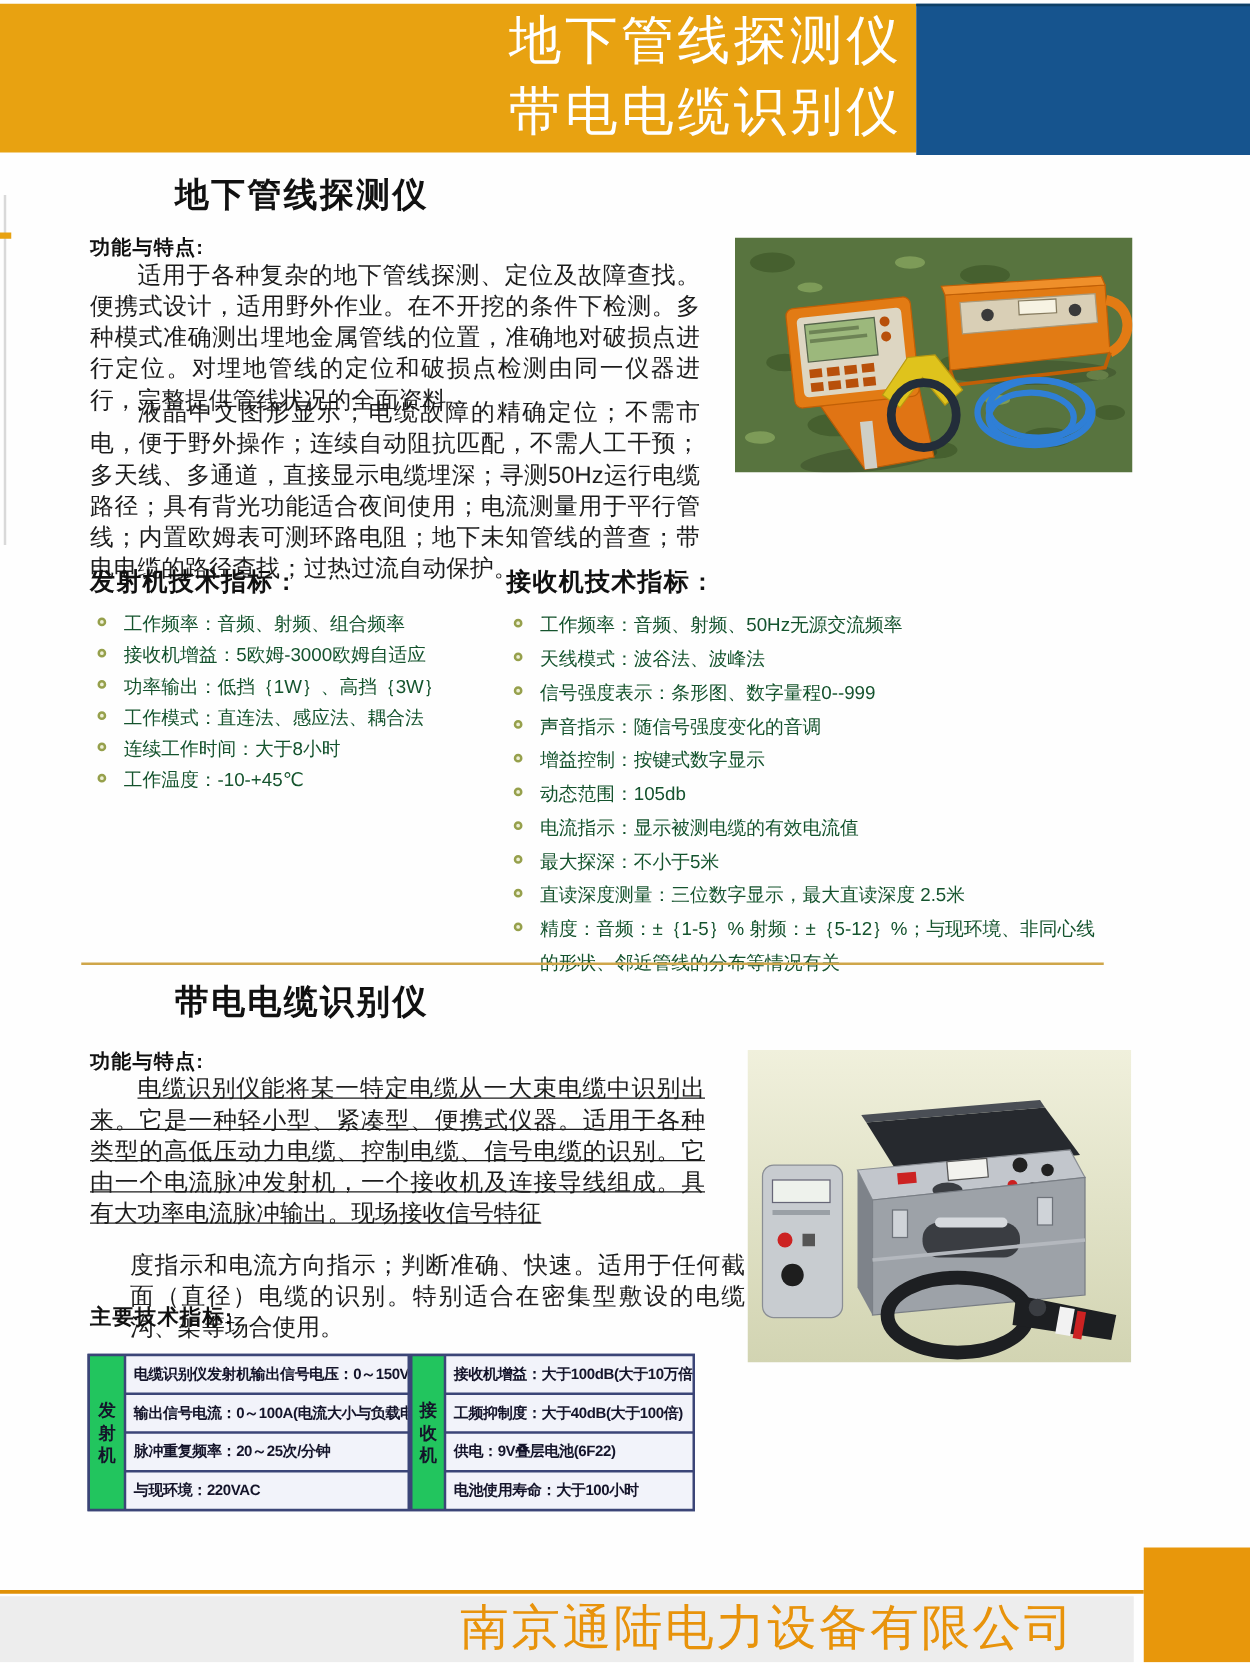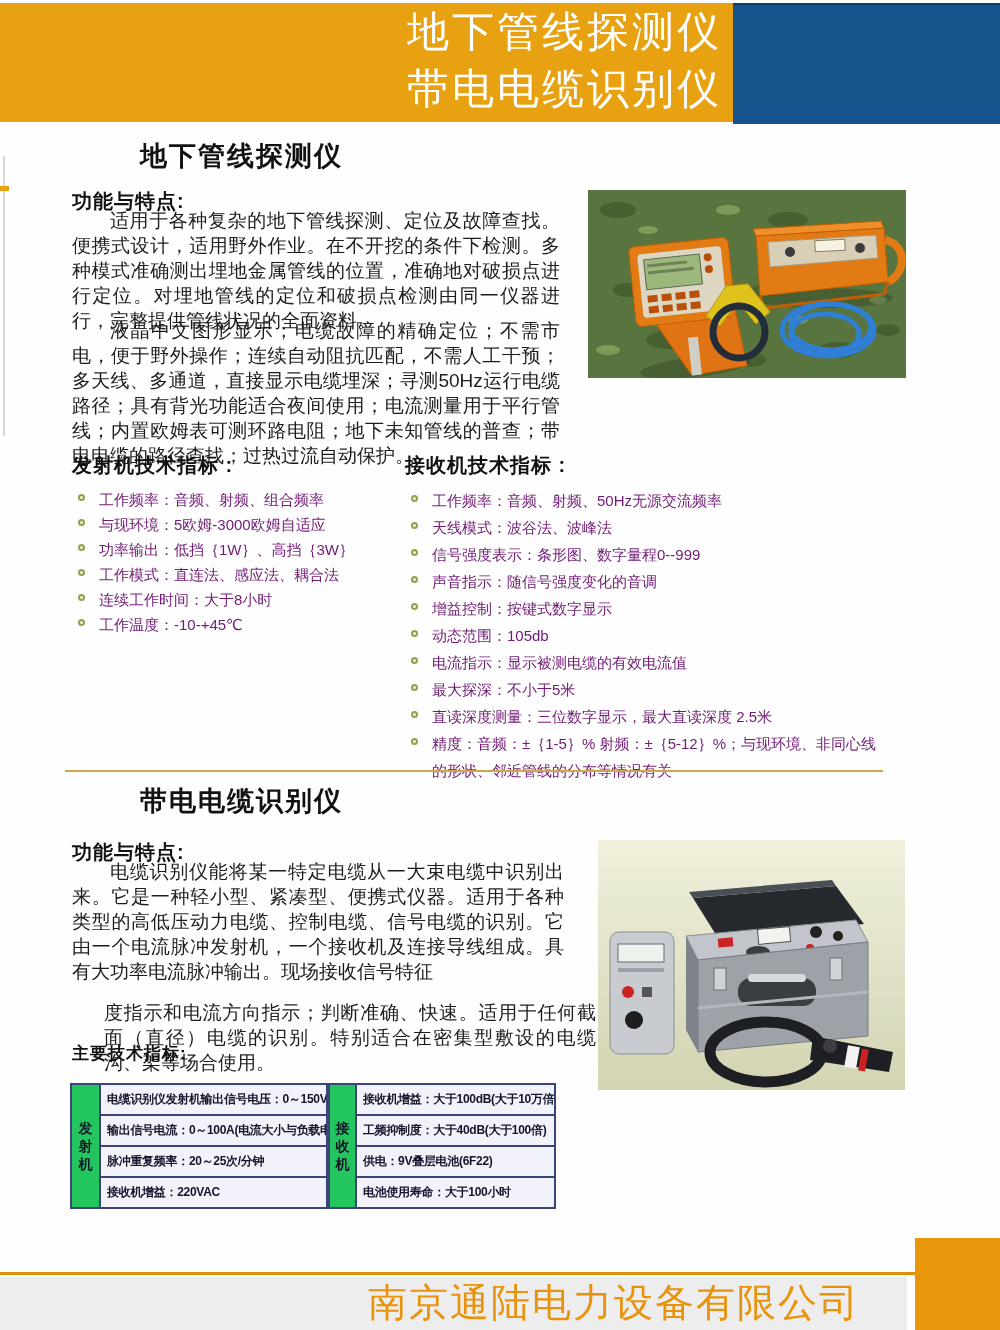--- a/index.html
+++ b/index.html
@@ -13,29 +13,29 @@
                color:#ffffff;font-weight:200;letter-spacing:3px;}
   .band-titles div{font-size:42px;line-height:57px;white-space:nowrap;}
 
   
   .accent-line{position:absolute;left:3px;top:156px;width:2px;height:280px;background:#d9d9d9;}
   .accent-tick{position:absolute;left:0;top:186px;width:9px;height:5px;background:#e8a211;}
 
   
   .sec-title{position:absolute;font-family:"Liberation Serif","DejaVu Serif",serif;
              font-size:27px;font-weight:700;color:#111;letter-spacing:2px;white-space:nowrap;}
-  .feat-label{position:absolute;font-size:20px;font-weight:700;color:#111;letter-spacing:1px;}
+  .feat-label{position:absolute;font-size:16px;font-weight:700;color:#111;letter-spacing:1px;}
   .para{position:absolute;width:488px;font-size:19px;line-height:25px;text-align:justify;color:#1c1c1c;}
   .indent{text-indent:2em;}
 
   
   .spec-col{position:absolute;}
   .spec-head{font-size:20px;font-weight:700;color:#111;margin:0 0 8px 0;letter-spacing:1px;}
   ul.specs{list-style:none;margin:0;padding:0;}
-  ul.specs li{position:relative;padding-left:27px;font-size:15px;color:#701a75;}
+  ul.specs li{position:relative;padding-left:27px;font-size:15px;color:#14532d;}
   .specs-tx li{line-height:25px;}
   .specs-rx li{line-height:27px;}
   .bullet{position:absolute;left:6px;top:8px;width:7px;height:7px;border-radius:50%;
           background:#eef0d6;border:2px solid #96a04c;box-sizing:border-box;}
   .specs-tx .bullet{top:7px;}
 
   
   .divider{position:absolute;left:65px;top:770px;width:818px;height:2px;background:#cfa64a;}
 
   
@@ -144,21 +144,21 @@
         <ellipse cx="243" cy="137" rx="40" ry="23"></ellipse>
         <ellipse cx="237" cy="144" rx="34" ry="20"></ellipse>
       </g>
     </svg>
   </div>
 
   <div class="spec-col" style="left:72px;top:452px;width:330px;">
     <div class="spec-head">发射机技术指标 :</div>
     <ul class="specs specs-tx">
       <li><span class="bullet"></span><span>工作频率：音频、射频、组合频率</span></li>
-      <li><span class="bullet"></span><span>与现环境：5欧姆-3000欧姆自适应</span></li>
+      <li><span class="bullet"></span><span>接收机增益：5欧姆-3000欧姆自适应</span></li>
       <li><span class="bullet"></span><span>功率输出：低挡｛1W｝、高挡｛3W｝</span></li>
       <li><span class="bullet"></span><span>工作模式：直连法、感应法、耦合法</span></li>
       <li><span class="bullet"></span><span>连续工作时间：大于8小时</span></li>
       <li><span class="bullet"></span><span>工作温度：-10-+45℃</span></li>
     </ul>
   </div>
 
   <div class="spec-col" style="left:405px;top:452px;width:482px;">
     <div class="spec-head">接收机技术指标 :</div>
     <ul class="specs specs-rx">
@@ -172,21 +172,21 @@
       <li><span class="bullet"></span><span>最大探深：不小于5米</span></li>
       <li><span class="bullet"></span><span>直读深度测量：三位数字显示，最大直读深度 2.5米</span></li>
       <li><span class="bullet"></span><span>精度：音频：±｛1-5｝% 射频：±｛5-12｝%；与现环境、非同心线的形状、邻近管线的分布等情况有关</span></li>
     </ul>
   </div>
 
   <div class="divider"></div>
 
   <div class="sec-title" style="left:140px;top:783px;">带电电缆识别仪</div>
   <div class="feat-label" style="left:72px;top:839px;">功能与特点:</div>
-  <p class="para indent" style="left:72px;top:859px;margin:0;width:492px;">电缆识别仪能将某一特定电缆从一大束电缆中识别出来。它是一种轻小型、紧凑型、便携式仪器。适用于各种类型的高低压动力电缆、控制电缆、信号电缆的识别。它由一个电流脉冲发射机，一个接收机及连接导线组成。具有大功率电流脉冲输出。现场接收信号特征</p>
+  <p class="para indent" style="left:72px;top:859px;margin:0;width:492px;text-decoration:underline;">电缆识别仪能将某一特定电缆从一大束电缆中识别出来。它是一种轻小型、紧凑型、便携式仪器。适用于各种类型的高低压动力电缆、控制电缆、信号电缆的识别。它由一个电流脉冲发射机，一个接收机及连接导线组成。具有大功率电流脉冲输出。现场接收信号特征</p>
   <p class="para" style="left:88px;top:984px;margin:16px;width:492px;">度指示和电流方向指示；判断准确、快速。适用于任何截面（直径）电缆的识别。特别适合在密集型敷设的电缆沟、架等场合使用。</p>
   <div class="feat-label" style="left:72px;top:1042px;font-size:17px;text-align:right;">主要技术指标:</div>
 
   <div class="photo" style="left:598px;top:840px;width:307px;height:250px;">
     <svg width="307" height="250" viewBox="0 0 307 250">
       <defs>
         <linearGradient id="bg2" x1="0" y1="0" x2="0" y2="1">
           <stop offset="0" stop-color="#f0f0dc"></stop>
             <stop offset="1" stop-color="#d2d4b2"></stop>
         </linearGradient>
@@ -228,21 +228,21 @@
       </g>
     </svg>
   </div>
 
   <div class="spec-table">
     <div class="tgroup g-left">
       <div class="tlabel">发射机</div>
       <div class="trow">电缆识别仪发射机输出信号电压：0～150Vpp</div>
       <div class="trow">输出信号电流：0～100A(电流大小与负载电阻有关)</div>
       <div class="trow">脉冲重复频率：20～25次/分钟</div>
-      <div class="trow">接收机增益：220VAC</div>
+      <div class="trow">与现环境：220VAC</div>
     </div>
     <div class="tgroup g-right">
       <div class="tlabel">接收机</div>
       <div class="trow">接收机增益：大于100dB(大于10万倍)</div>
       <div class="trow">工频抑制度：大于40dB(大于100倍)</div>
       <div class="trow">供电：9V叠层电池(6F22)</div>
       <div class="trow">电池使用寿命：大于100小时</div>
     </div>
   </div>
 

